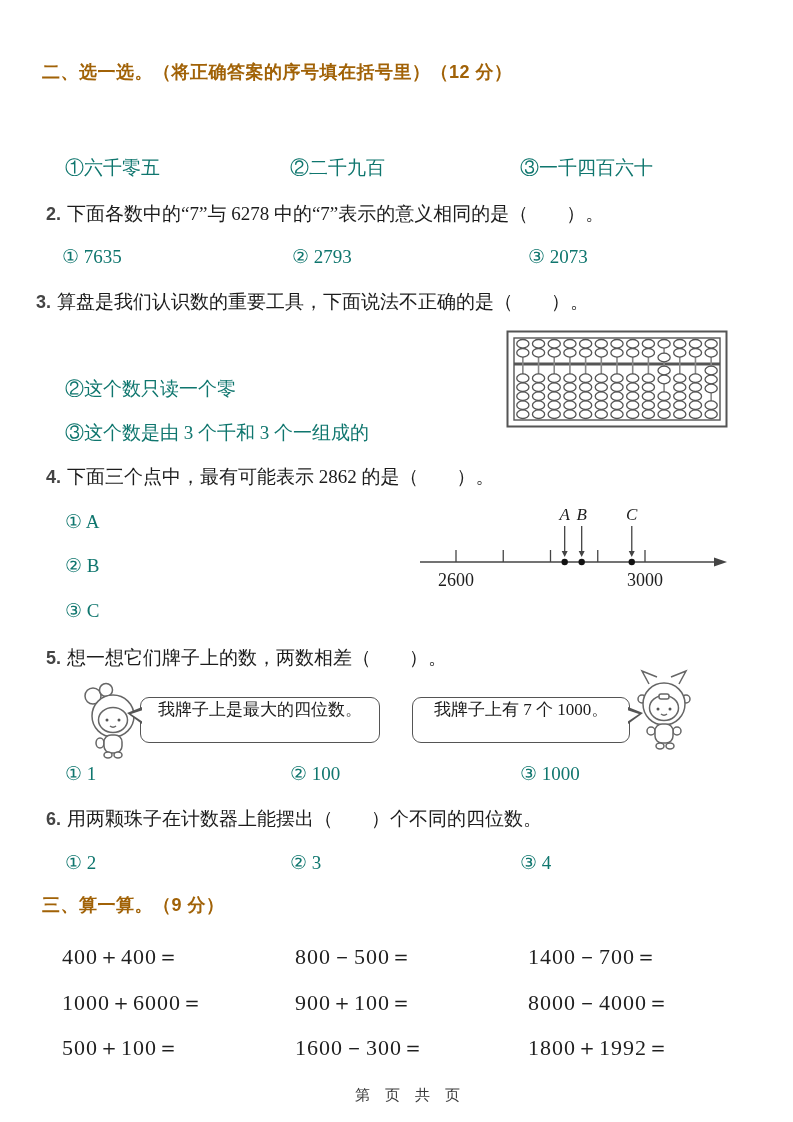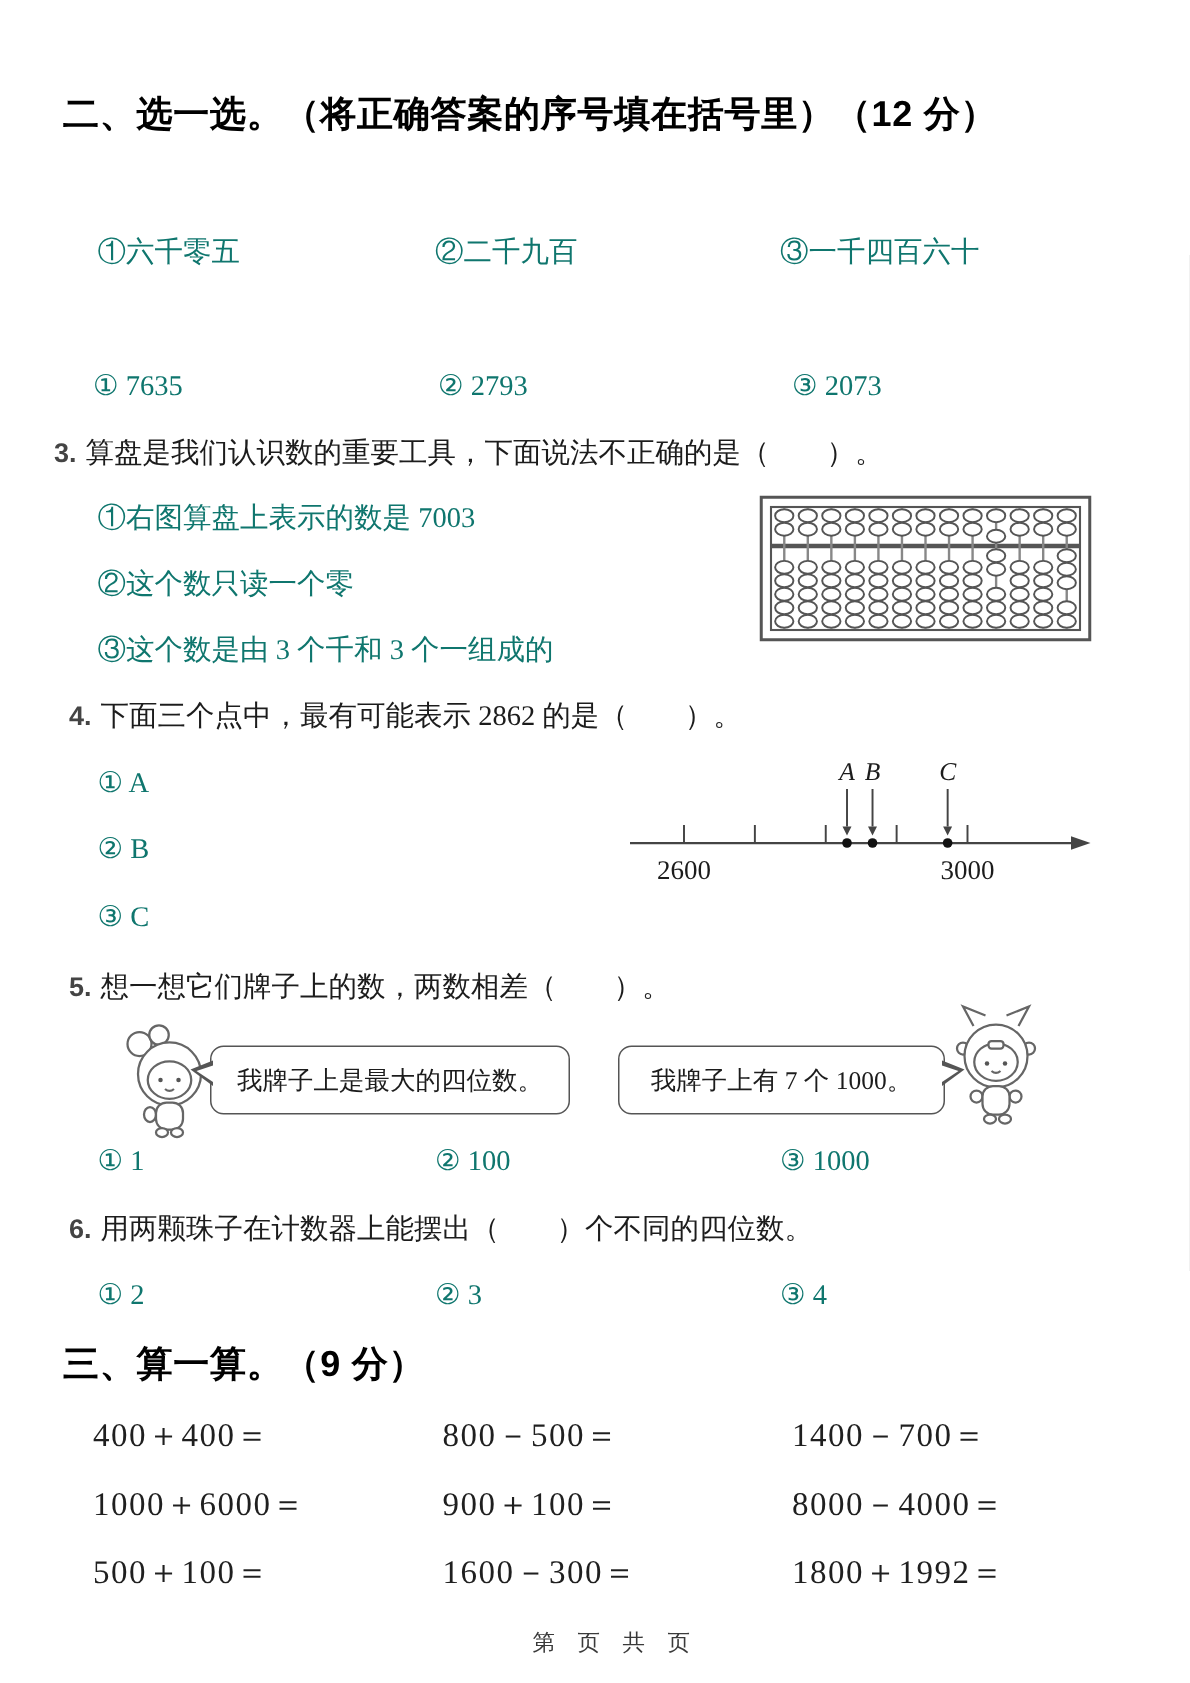--- a/index.html
+++ b/index.html
@@ -1,27 +1,27 @@
 <!DOCTYPE html>
 <html><head>
 <meta charset="utf-8">
 <style>
   html,body{margin:0;padding:0;background:#e8e8e8;}
   .page{position:relative;width:793px;height:1122px;margin:0 auto;background:#ffffff;
         font-family:"Liberation Serif","DejaVu Serif",serif;color:#222;overflow:hidden;}
   .abs{position:absolute;white-space:nowrap;}
   .sec-title{font-family:"Liberation Sans","DejaVu Sans",sans-serif;font-weight:700;
-             font-size:24px;color:#000000;letter-spacing:0.5px;}
+             font-size:18px;color:#a16207;letter-spacing:0.5px;}
   .qline{font-size:19px;color:#1c1c1c;}
   .qnum{font-family:"Liberation Sans","DejaVu Sans",sans-serif;font-weight:700;color:#444;
         margin-right:6px;font-size:18px;}
   .opt{font-size:19px;color:#0f766e;}
   .calc{font-size:22px;color:#1f1f1f;letter-spacing:1px;}
   .bubble{position:absolute;border:1.6px solid #555;border-radius:9px;background:#fff;
-          font-size:17px;color:#1c1c1c;display:flex;align-items:center;justify-content:center;
+          font-size:17px;color:#1c1c1c;display:flex;justify-content:center;
           white-space:nowrap;}
   .bubble-left::before{content:'';position:absolute;left:-14px;top:9px;width:0;height:0;
           border-top:6px solid transparent;border-bottom:11px solid transparent;border-right:15px solid #555;}
   .bubble-left::after{content:'';position:absolute;left:-10px;top:12px;width:0;height:0;
           border-top:4px solid transparent;border-bottom:8px solid transparent;border-right:12px solid #fff;}
   .bubble-right::before{content:'';position:absolute;right:-14px;top:9px;width:0;height:0;
           border-top:6px solid transparent;border-bottom:11px solid transparent;border-left:15px solid #555;}
   .bubble-right::after{content:'';position:absolute;right:-10px;top:12px;width:0;height:0;
           border-top:4px solid transparent;border-bottom:8px solid transparent;border-left:12px solid #fff;}
   .footer{width:100%;text-align:center;font-size:15px;color:#3a3a3a;
@@ -32,28 +32,30 @@
 <body>
 
 <div class="page">
 
   <div class="abs sec-title" style="left:42px;top:60px">二、选一选。（将正确答案的序号填在括号里）（12 分）</div>
 
   <div class="abs opt" style="left:65px;top:155px">①六千零五</div>
   <div class="abs opt" style="left:290px;top:155px">②二千九百</div>
   <div class="abs opt" style="left:520px;top:155px">③一千四百六十</div>
 
+  <div class="abs qline" style="left:46px;top:201px">
+    <span class="qnum">2.</span><span>下面各数中的“7”与 6278 中的“7”表示的意义相同的是（　　）。</span>
+  </div>
   <div class="abs opt" style="left:62px;top:245px">① 7635</div>
   <div class="abs opt" style="left:292px;top:245px">② 2793</div>
   <div class="abs opt" style="left:528px;top:245px">③ 2073</div>
 
   <div class="abs qline" style="left:36px;top:289px">
     <span class="qnum">3.</span><span>算盘是我们认识数的重要工具，下面说法不正确的是（　　）。</span>
   </div>
-  <div class="abs opt" style="left:65px;top:332px">①右图算盘上表示的数是 7003</div>
   <div class="abs opt" style="left:65px;top:376px">②这个数只读一个零</div>
   <div class="abs opt" style="left:65px;top:420px">③这个数是由 3 个千和 3 个一组成的</div>
   <svg id="abacus-svg" class="abs" style="left:506px;top:330px" width="222" height="98">
       <rect x="1.5" y="1.5" width="219" height="95" fill="none" stroke="#555" stroke-width="2"></rect>
       <rect x="8" y="8" width="206" height="82" fill="none" stroke="#555" stroke-width="1.4"></rect>
       <line x1="8" y1="34" x2="214" y2="34" stroke="#555" stroke-width="3"></line>
       <line x1="16.846153846153847" y1="9" x2="16.846153846153847" y2="89" stroke="#888" stroke-width="1.6"></line>
       <ellipse cx="16.846153846153847" cy="13.8" rx="6.1" ry="4.3" fill="#fff" stroke="#555" stroke-width="1.3"></ellipse>
       <ellipse cx="16.846153846153847" cy="22.8" rx="6.1" ry="4.3" fill="#fff" stroke="#555" stroke-width="1.3"></ellipse>
       <ellipse cx="16.846153846153847" cy="84.2" rx="6.1" ry="4.3" fill="#fff" stroke="#555" stroke-width="1.3"></ellipse>

